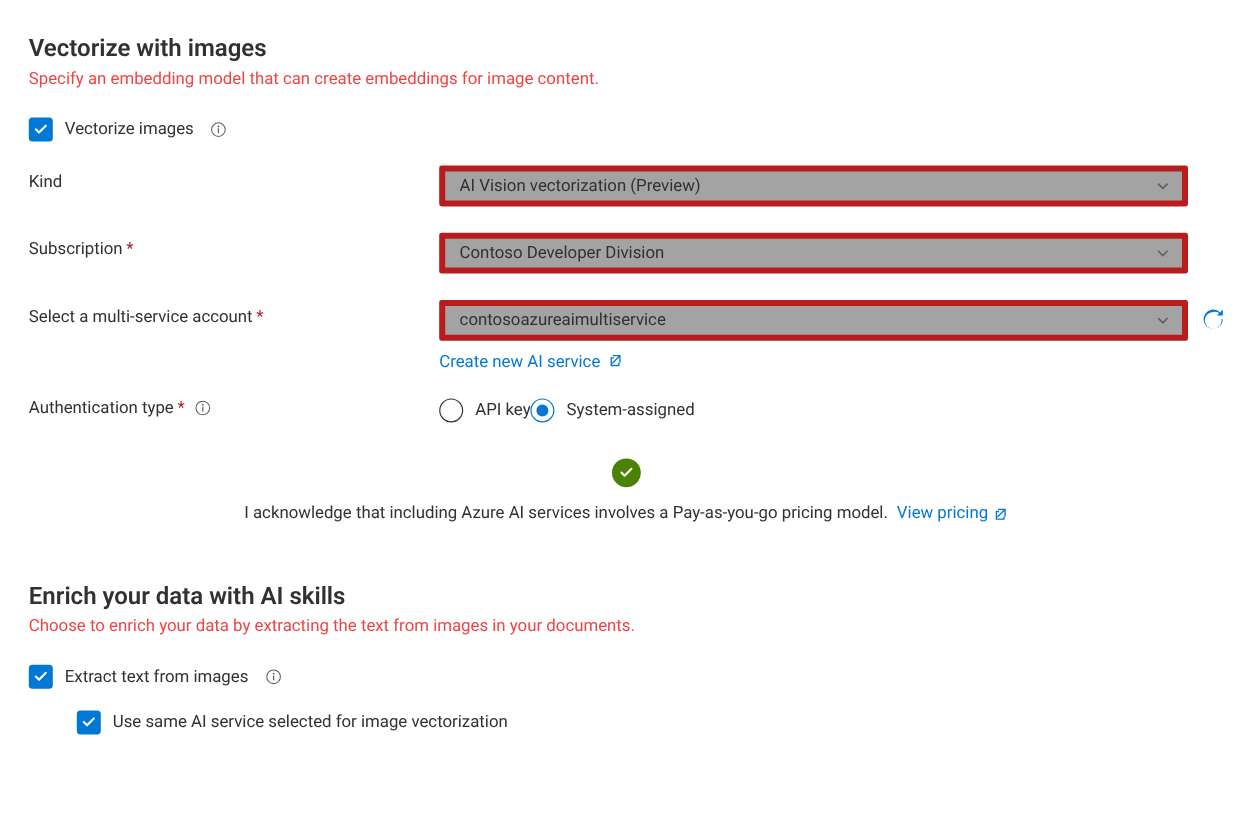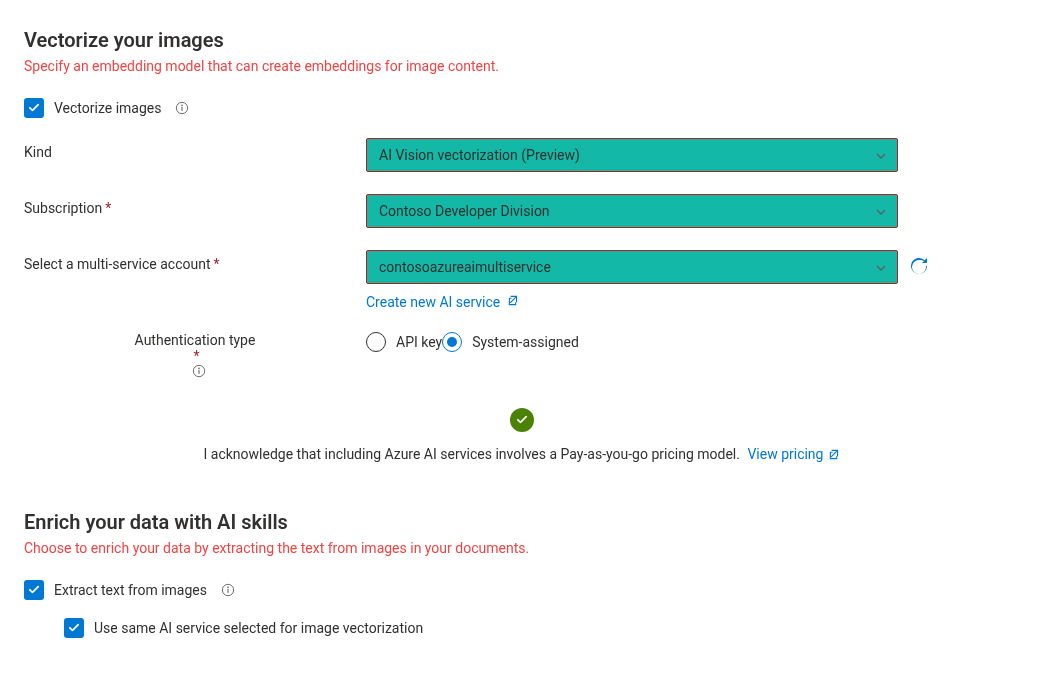--- a/index.html
+++ b/index.html
@@ -73,41 +73,41 @@
     margin-bottom: 22px;
   }
   .form-label-col {
     width: 342px;
     flex-shrink: 0;
     display: flex;
     align-items: center;
     padding-top: 6px;
     font-size: 14px;
   }
-  .form-label-col.auth { padding-top: 0; flex-direction: column; }
+  .form-label-col.auth { padding-top: 0; }
   .required { color: var(--required-color); margin-left: 3px; }
 
   .form-control-col {
     flex: 1;
     display: flex;
     flex-direction: column;
   }
   .select-wrap {
     display: flex;
     align-items: center;
     gap: 10px;
   }
   .select {
     position: relative;
-    width: 532px;
+    width: 624px;
     max-width: 100%;
     height: 34px;
-    border: 1px solid #b91c1c;
+    border: 5px solid #b91c1c;
     border-radius: 2px;
-    background: #14b8a6;
+    background: #a3a3a3;
     display: flex;
     align-items: center;
     padding: 0 34px 0 12px;
     font-size: 14px;
     cursor: pointer;
   }
   .select .chevron {
     position: absolute;
     right: 10px;
     top: 50%;
@@ -192,21 +192,21 @@
   }
   .inline-link svg { width: 13px; height: 13px; }
 
   .skills-checks .checkbox-row { margin-bottom: 18px; }
   .skills-checks .checkbox-row:last-child { margin-bottom: 0; padding-left: 40px; }
 
 </style>
 </head>
 <body>
 
-<h2 class="section-title">Vectorize your images</h2>
+<h2 class="section-title">Vectorize with images</h2>
 <p class="section-subtitle">Specify an embedding model that can create embeddings for image content.</p>
 
 <div class="checkbox-row">
   <span class="checkbox">
     <svg viewBox="0 0 16 16">
         <path d="M13.485 3.515a1 1 0 010 1.414l-6.5 6.5a1 1 0 01-1.414 0l-3-3a1 1 0 111.414-1.414L6.278 9.308l5.793-5.793a1 1 0 011.414 0z" fill="#fff"></path>
       </svg>
   </span>
   <span class="checkbox-label">Vectorize images</span>
   <span class="info-icon">

